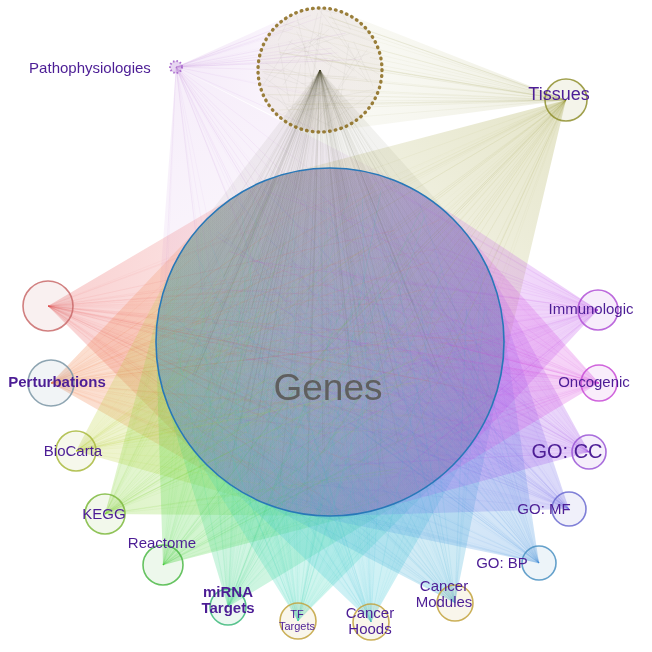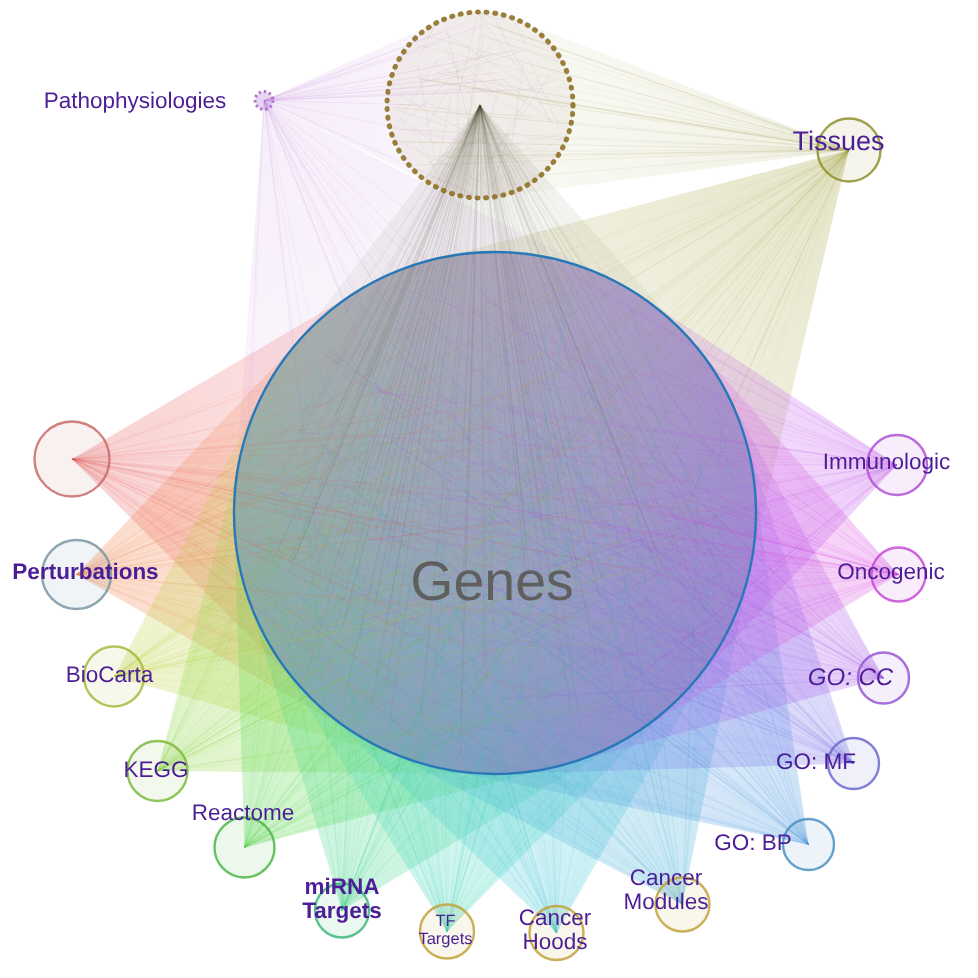--- a/index.html
+++ b/index.html
@@ -1077,17 +1077,17 @@
       <div class="node-label" style="left: 228px; top: 600px; font-size: 15px; font-weight: bold;">miRNA
 Targets</div>
       <div class="node-label" style="left: 297px; top: 621px; font-size: 11px;">TF
 Targets</div>
       <div class="node-label" style="left: 370px; top: 621px; font-size: 15px;">Cancer
 Hoods</div>
       <div class="node-label" style="left: 444px; top: 594px; font-size: 15px;">Cancer
 Modules</div>
       <div class="node-label" style="left: 502px; top: 563px; font-size: 15px;">GO: BP</div>
       <div class="node-label" style="left: 544px; top: 509px; font-size: 15px;">GO: MF</div>
-      <div class="node-label" style="left: 567px; top: 452px; font-size: 16px; font-style: italic;">GO: CC</div>
+      <div class="node-label" style="left: 567px; top: 452px; font-size: 20px;">GO: CC</div>
       <div class="node-label" style="left: 594px; top: 382px; font-size: 15px;">Oncogenic</div>
       <div class="node-label" style="left: 591px; top: 309px; font-size: 15px;">Immunologic</div>
     </div>
 </div>
 
 </body></html>

